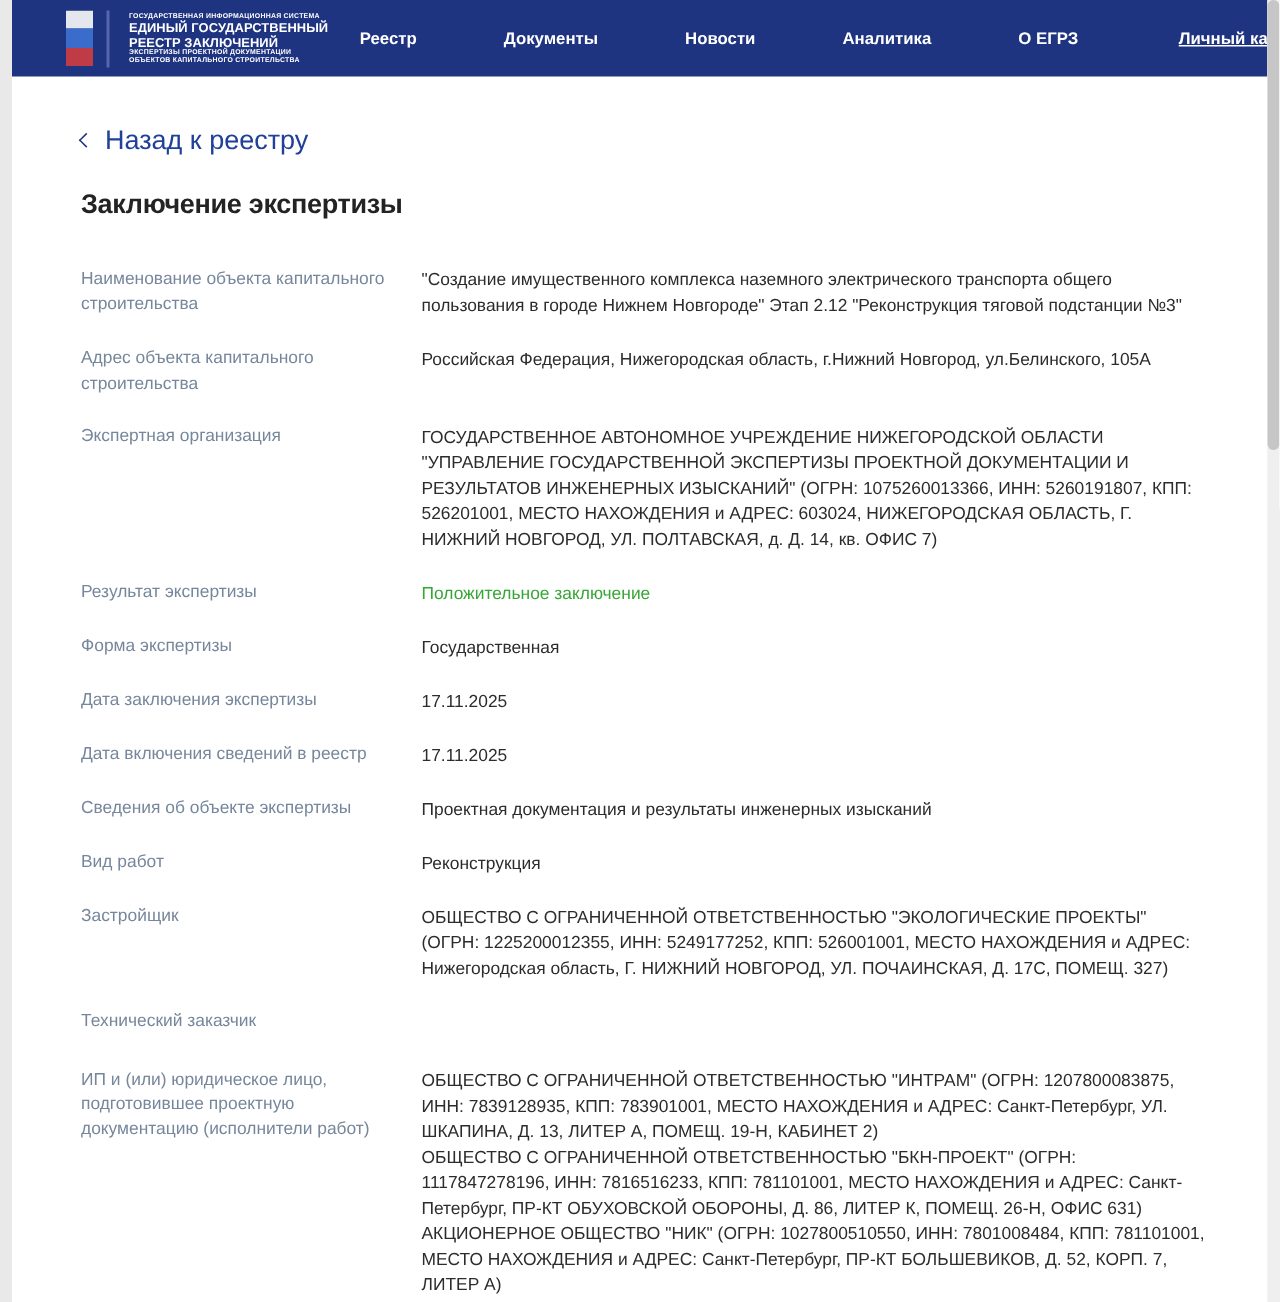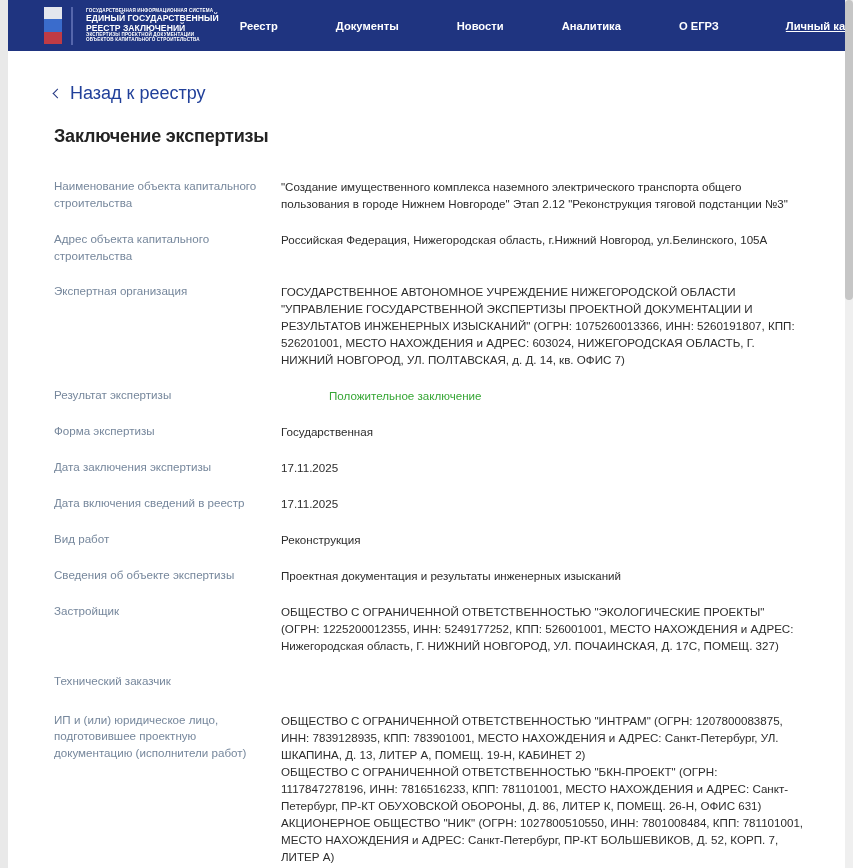--- a/index.html
+++ b/index.html
@@ -184,21 +184,21 @@
     color: #76879c;
     padding-right: 12px;
   }
 
   .field-value {
     flex: 1 1 auto;
     font-size: 11.6px;
     line-height: 17px;
     color: #2c2c2c;
   }
-  .field-value.is-positive { color: #36a635; margin-left: 48px; }
+  .field-value.is-positive { color: #36a635; }
   .field-value .val-line { display: block; }
   .field-row.spaced { margin-bottom: 22px; }
 </style>
 </head>
 <body>
 
 <div class="viewport">
   <div class="page">
 
     <header class="site-header">
@@ -269,27 +269,27 @@
           <div class="field-label">Дата заключения экспертизы</div>
           <div class="field-value">17.11.2025</div>
         </div>
 
         <div class="field-row">
           <div class="field-label">Дата включения сведений в реестр</div>
           <div class="field-value">17.11.2025</div>
         </div>
 
         <div class="field-row">
+          <div class="field-label">Сведения об объекте экспертизы</div>
+          <div class="field-value">Проектная документация и результаты инженерных изысканий</div>
+        </div>
+
+        <div class="field-row">
           <div class="field-label">Вид работ</div>
           <div class="field-value">Реконструкция</div>
-        </div>
-
-        <div class="field-row">
-          <div class="field-label">Сведения об объекте экспертизы</div>
-          <div class="field-value">Проектная документация и результаты инженерных изысканий</div>
         </div>
 
         <div class="field-row">
           <div class="field-label">Застройщик</div>
           <div class="field-value">ОБЩЕСТВО С ОГРАНИЧЕННОЙ ОТВЕТСТВЕННОСТЬЮ "ЭКОЛОГИЧЕСКИЕ ПРОЕКТЫ" (ОГРН: 1225200012355, ИНН: 5249177252, КПП: 526001001, МЕСТО НАХОЖДЕНИЯ и АДРЕС: Нижегородская область, Г. НИЖНИЙ НОВГОРОД, УЛ. ПОЧАИНСКАЯ, Д. 17С, ПОМЕЩ. 327)</div>
         </div>
 
         <div class="field-row spaced">
           <div class="field-label">Технический заказчик</div>
           <div class="field-value"></div>

